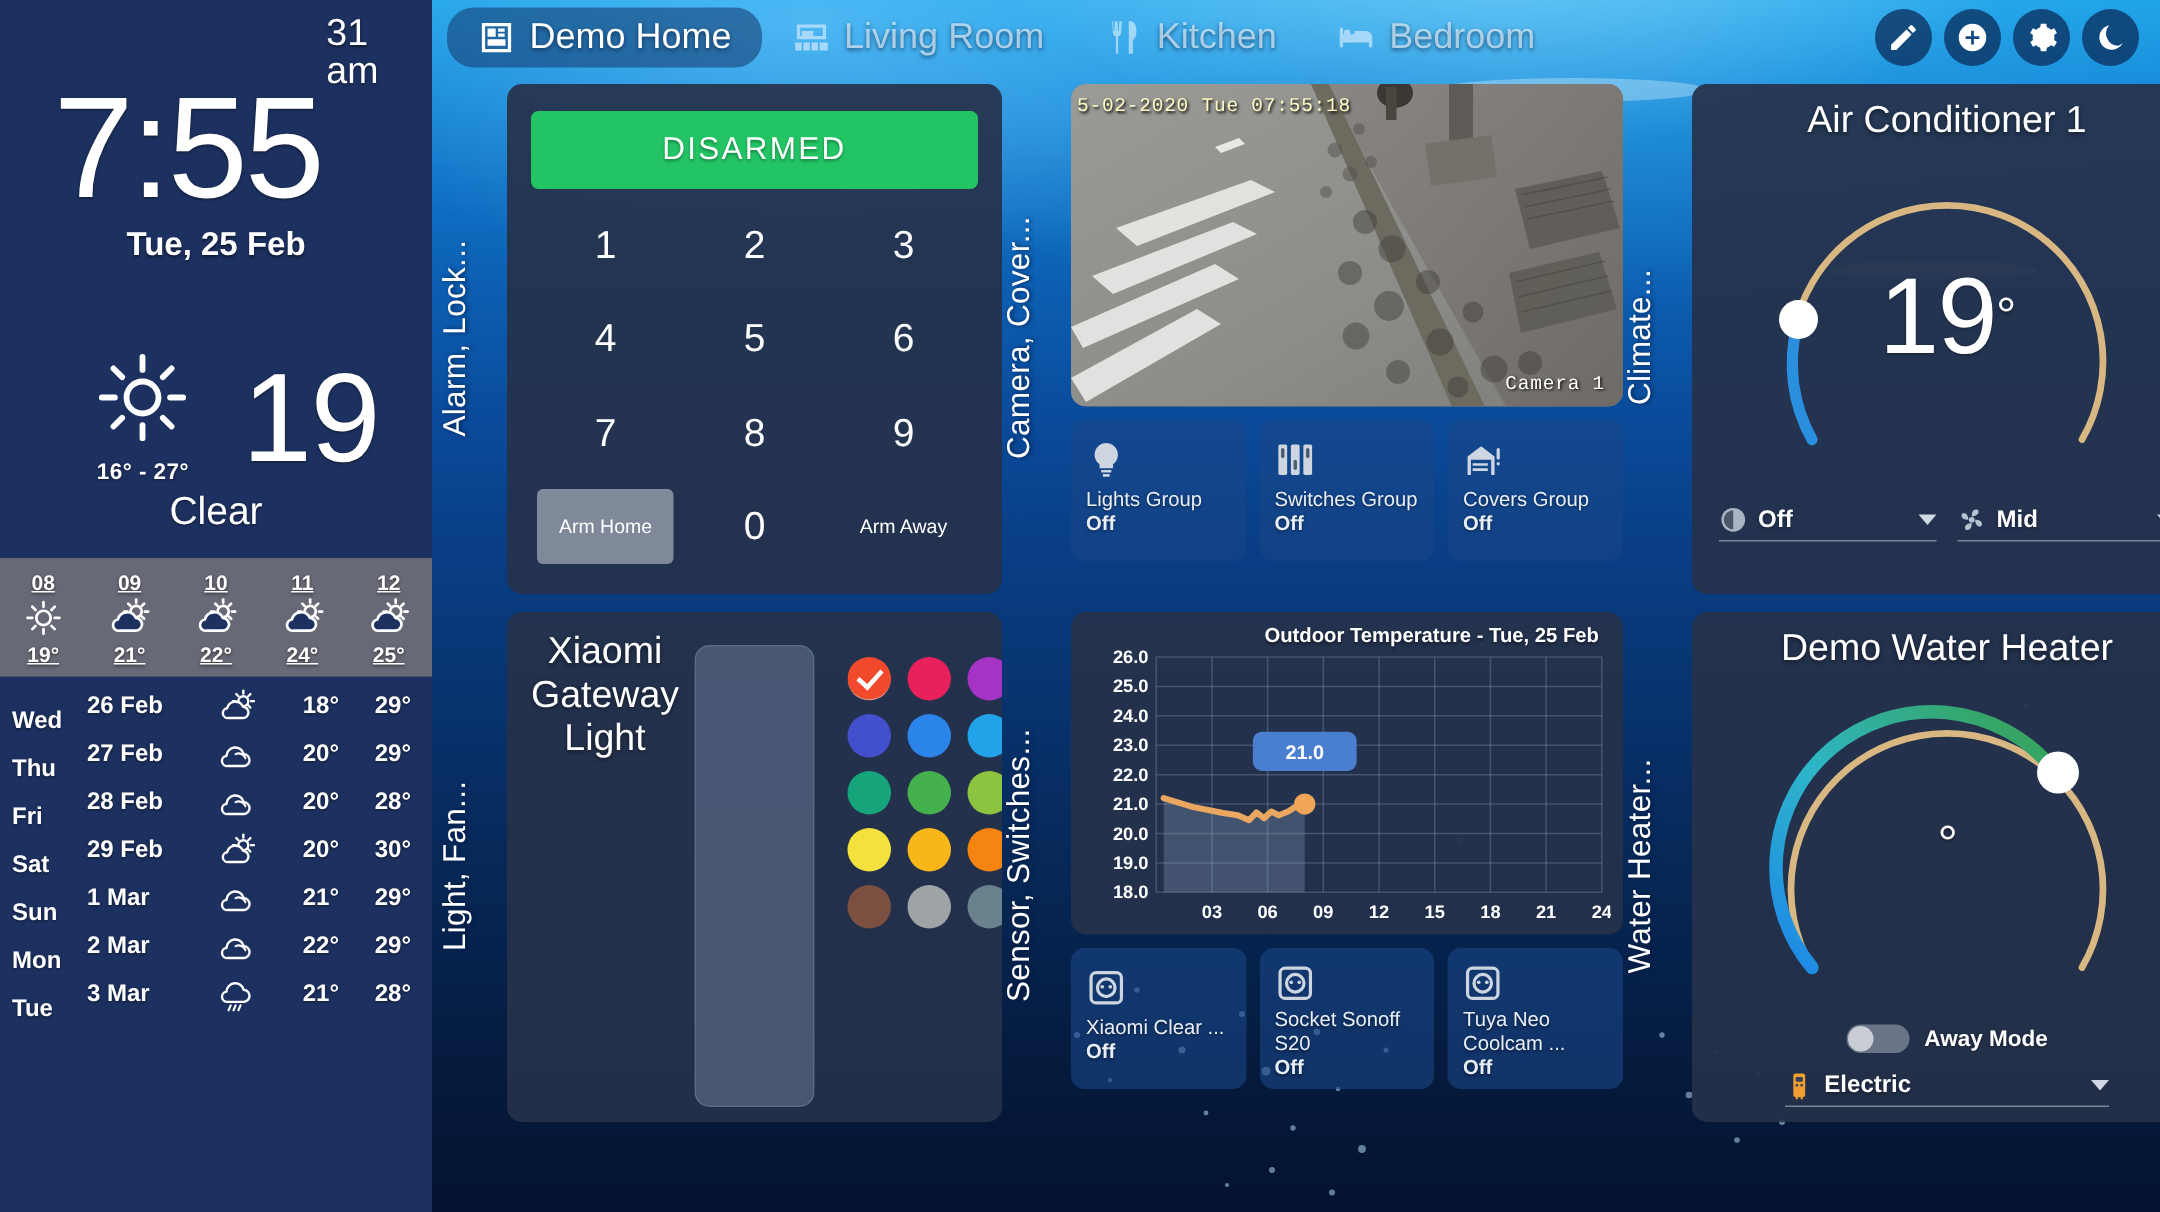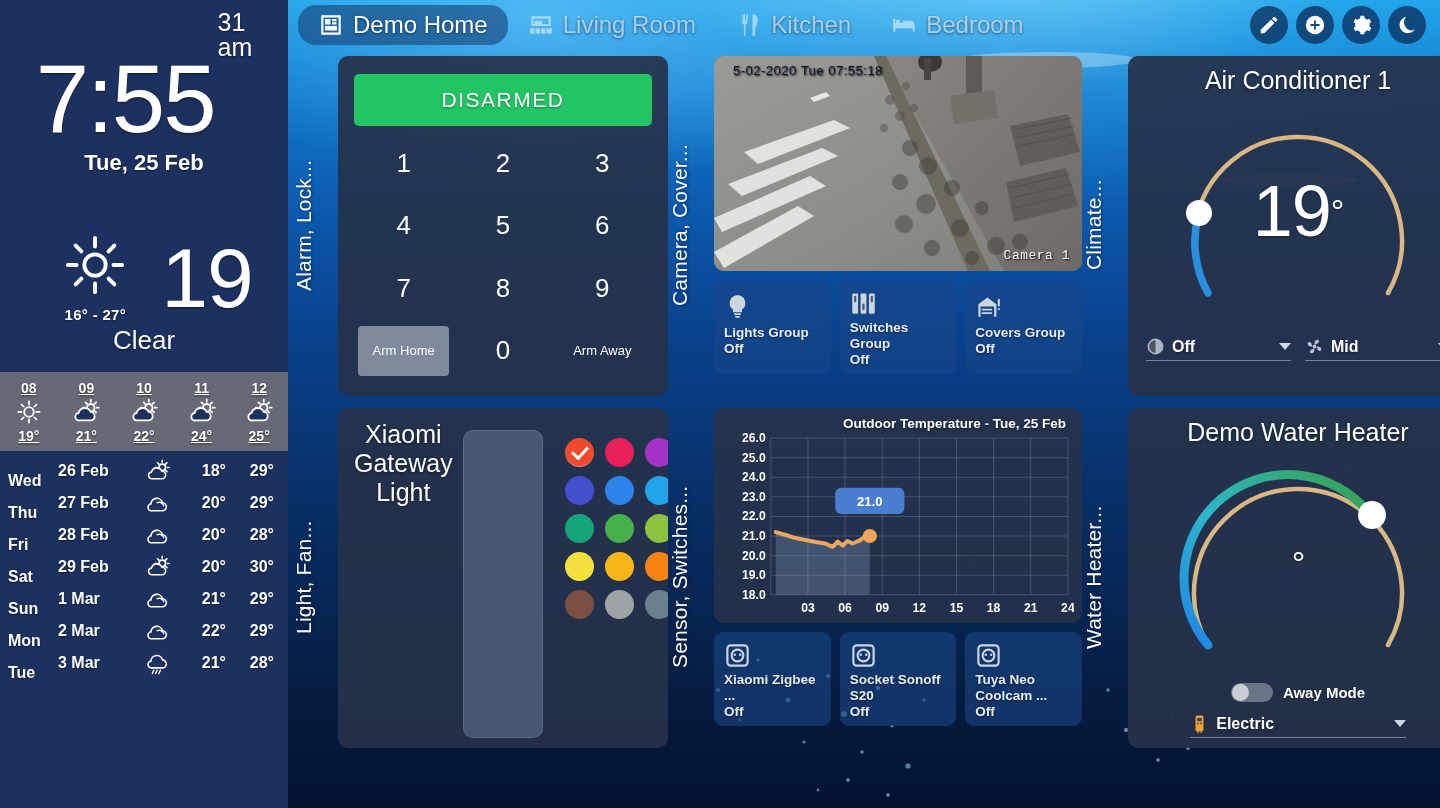--- a/index.html
+++ b/index.html
@@ -134,36 +134,36 @@
     border-radius:4px;
   }
   .key.small { font-size:13px; font-weight:400; }
   .key.filled { background:rgba(185,190,200,.62); color:#fff; margin:6px 4px; border-radius:4px;}
 
   
   .cam-col { display:flex; flex-direction:column; gap:9px; }
   .cam-card { height:215px; border-radius:10px; overflow:hidden; position:relative;
     background:#7d7d79; }
   .cam-ts {
-    position:absolute; top:7px; left:19px; font-family:Liberation Sans, sans-serif;
-    font-size:13px; color:#0f172a; text-shadow:1px 1px 2px #000; letter-spacing:.5px;
+    position:absolute; top:7px; left:4px; font-family:Liberation Mono, monospace;
+    font-size:13px; color:#fef9c3; text-shadow:1px 1px 2px #000; letter-spacing:.5px;
   }
   .cam-name {
     position:absolute; right:12px; bottom:8px; font-family:"Liberation Mono", monospace;
     font-size:13px; color:#fff; text-shadow:1px 1px 2px #000; letter-spacing:.5px;
   }
   .btn-row { display:flex; gap:9px; height:94px; }
   .tile {
     flex:1; background:rgba(25,70,135,.60); border-radius:9px;
     padding:10px 10px 8px; display:flex; flex-direction:column;
     justify-content:flex-start;
   }
   .tile-ico { height:32px; display:flex; align-items:center; }
   .tile-ico svg { width:27px; height:27px; }
-  .tile-txt { font-size:13.5px; line-height:1.18; font-weight:bold; color:#e8eef6;
+  .tile-txt { font-size:13.5px; line-height:1.18; font-weight:normal; color:#e8eef6;
     text-shadow:0 1px 2px rgba(0,0,0,.5); margin-top:3px; }
   .tile-state { font-size:13.5px; font-weight:bold; color:#e8eef6;
     text-shadow:0 1px 2px rgba(0,0,0,.5); }
 
   
   .dial-card { padding:10px 12px; display:flex; flex-direction:column; align-items:center; }
   .dial-title { font-size:25px; font-weight:400; text-shadow:0 1px 3px rgba(0,0,0,.5); }
   .dial-wrap { position:relative; width:272px; height:238px; margin-top:2px; }
   .dial-wrap svg { position:absolute; inset:0; }
   .dial-val {
@@ -828,21 +828,21 @@
         <div class="btn-row">
           <div class="tile">
             <div class="tile-ico">
               <svg viewBox="0 0 24 24" fill="none" stroke="#cdd6e0" stroke-width="1.9">
                 <rect x="3" y="3" width="18" height="18" rx="3"></rect>
                 <circle cx="12" cy="12" r="5.2"></circle>
                 <circle cx="9.6" cy="11.4" r="1.1" fill="#cdd6e0" stroke="none"></circle>
                 <circle cx="14.4" cy="11.4" r="1.1" fill="#cdd6e0" stroke="none"></circle>
               </svg>
             </div>
-            <div class="tile-txt">Xiaomi Zigbee ...</div>
+            <div class="tile-txt">Xiaomi Clear ...</div>
             <div class="tile-state">Off</div>
           </div>
           <div class="tile">
             <div class="tile-ico">
               <svg viewBox="0 0 24 24" fill="none" stroke="#cdd6e0" stroke-width="1.9">
                 <rect x="3" y="3" width="18" height="18" rx="3"></rect>
                 <circle cx="12" cy="12" r="5.2"></circle>
                 <circle cx="9.6" cy="11.4" r="1.1" fill="#cdd6e0" stroke="none"></circle>
                 <circle cx="14.4" cy="11.4" r="1.1" fill="#cdd6e0" stroke="none"></circle>
               </svg>

